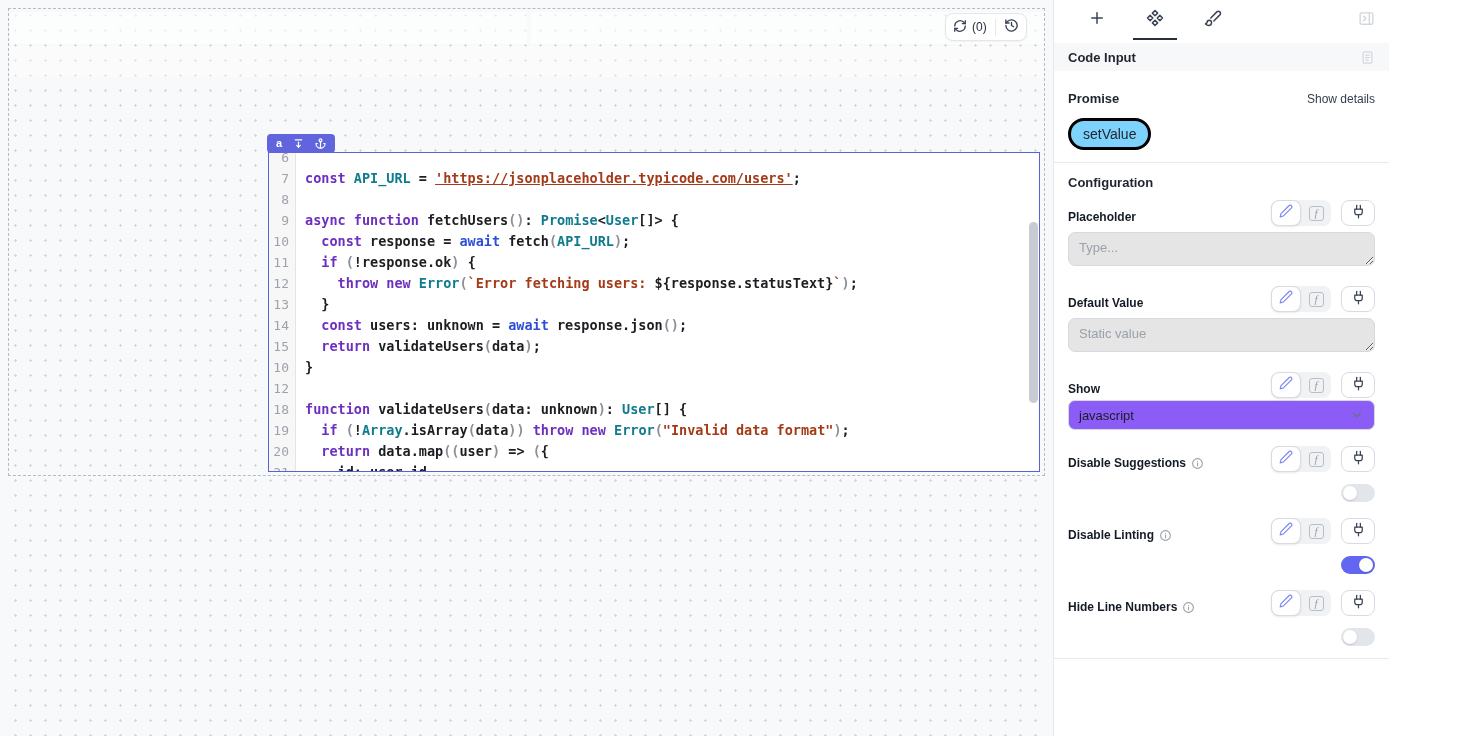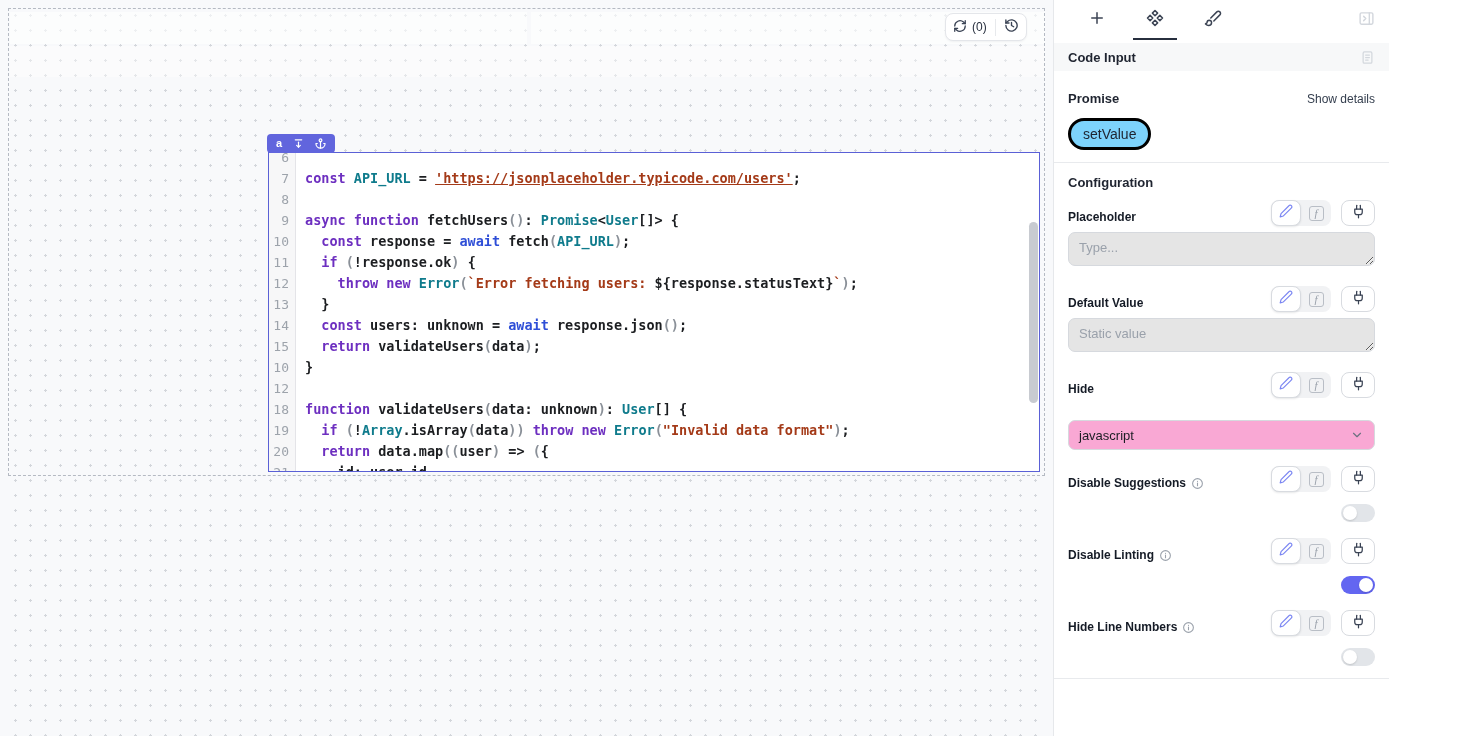--- a/index.html
+++ b/index.html
@@ -87,21 +87,21 @@
   .fx-box { width:15px; height:15px; border:1px solid #b9bec6; border-radius:3px; color:#9aa1ab;
             font-family:"Liberation Serif", serif; font-style:italic; font-size:11px;
             display:flex; align-items:center; justify-content:center; }
   .plug-btn { width:34px; height:26px; margin-left:10px; background:#fff; border:1px solid #d8dbe0;
               border-radius:8px; display:flex; align-items:center; justify-content:center;
               color:#3a4354; cursor:pointer; }
   .f-textarea { width:100%; height:34px; margin-top:6px; border:1px solid #d6d9de; border-radius:7px;
                 padding:7px 10px; font-size:13px; font-family:"Liberation Sans", sans-serif;
                 color:#1a1d23; resize:vertical; background:#e5e5e5; }
   .f-textarea::placeholder { color:#9aa1ab; }
-  .f-select { margin-top:22px; height:30px; border:1px solid #d6d9de; border-radius:7px; background:#f9a8d4;
+  .f-select { margin-top:2px; height:30px; border:1px solid #d6d9de; border-radius:7px; background:#8b5cf6;
               display:flex; align-items:center; justify-content:space-between; padding:0 10px;
               font-size:13px; color:#1a1d23; cursor:pointer; }
   .f-select .chev { color:#6b7280; display:flex; }
   .toggle-row { display:flex; justify-content:flex-end; margin-top:12px; }
   .toggle { width:34px; height:18px; border-radius:9px; background:#e2e5e9; position:relative; cursor:pointer; }
   .toggle .knob { position:absolute; top:2px; left:2px; width:14px; height:14px; border-radius:50%;
                   background:#fff; box-shadow:0 1px 2px rgba(0,0,0,.15); }
   .toggle.on { background:#6366f1; }
   .toggle.on .knob { left:auto; right:2px; }
   .end-divider { height:1px; background:#e8eaed; margin:12px -14px 0 -14px; }
@@ -341,21 +341,21 @@
                       <path d="M9 8V2"></path>
                       <path d="M15 8V2"></path>
                       <path d="M18 8v5a4 4 0 0 1-4 4h-4a4 4 0 0 1-4-4V8Z"></path>
                     </svg></span>
                 </div>
               </div>
             </div><textarea class="f-textarea" placeholder="Static value" style=""></textarea></div>
           <div class="field">
             <div class="field-head">
               <div class="f-label-wrap">
-                <span class="f-label">Hide</span>
+                <span class="f-label">Show</span>
               </div>
               <div class="f-btns">
                 <div class="seg">
                   <div class="seg-btn active">
                     <span><svg width="14" height="14" viewBox="0 0 24 24" fill="none" stroke="currentColor" stroke-width="2" stroke-linecap="round" stroke-linejoin="round">
                         <path d="M17 3a2.85 2.85 0 1 1 4 4L7.5 20.5 2 22l1.5-5.5Z"></path>
                       </svg></span>
                   </div>
                   <div class="seg-btn">
                     <span class="fx-box">f</span>

